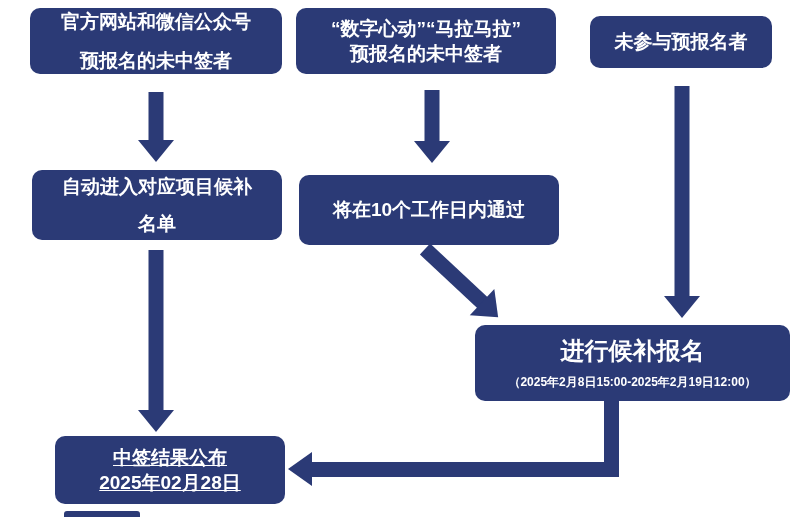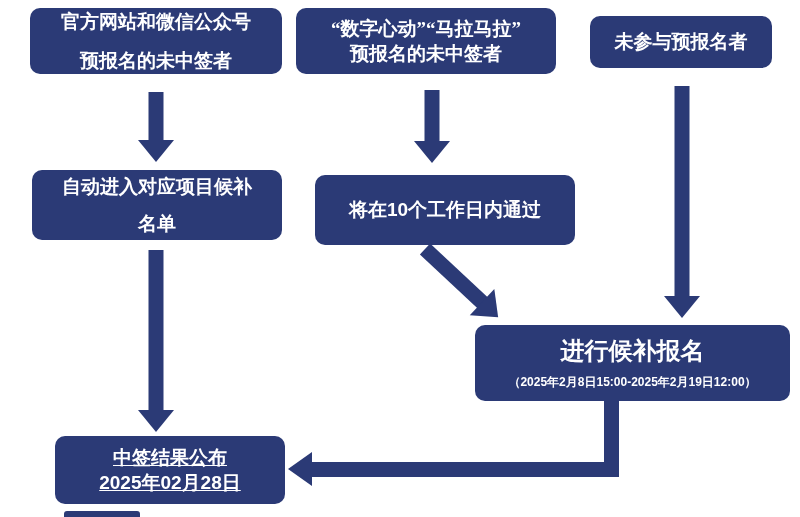--- a/index.html
+++ b/index.html
@@ -96,21 +96,21 @@
 </head>
 <body>
 
 <div class="canvas">
 
   <div class="node" style="left:30px; top:8px; width:252px; height:66px;gap:14px;">
     <span>官方网站和微信公众号</span>
     <span>预报名的未中签者</span>
   </div>
 
-  <div class="node" style="left:296px; top:8px; width:260px; height:66px;font-family:Liberation Serif, serif;">
+  <div class="node" style="left:296px; top:8px; width:260px; height:66px;">
     <span>“数字心动”“马拉马拉”</span>
     <span>预报名的未中签者</span>
   </div>
 
   <div class="node" style="left:590px; top:16px; width:182px; height:52px;">
     <span>未参与预报名者</span>
   </div>
 
   <div class="arrow-v" style="left:138px; top:92px; height:70px;">
     <div class="shaft"></div>
@@ -125,21 +125,21 @@
   <div class="arrow-v" style="left:664px; top:86px; height:232px;">
     <div class="shaft"></div>
     <div class="head"></div>
   </div>
 
   <div class="node" style="left:32px; top:170px; width:250px; height:70px;justify-content:space-between;">
     <span>自动进入对应项目候补</span>
     <span>名单</span>
   </div>
 
-  <div class="node" style="left:315px; top:175px; width:260px; height:70px;">
+  <div class="node" style="left:299px; top:175px; width:260px; height:70px;">
     <span>将在10个工作日内通过</span>
   </div>
 
   <div class="arrow-v" style="left:138px; top:250px; height:182px;">
     <div class="shaft"></div>
     <div class="head"></div>
   </div>
 
   <div class="arrow-diag">
     <div class="shaft"></div>

